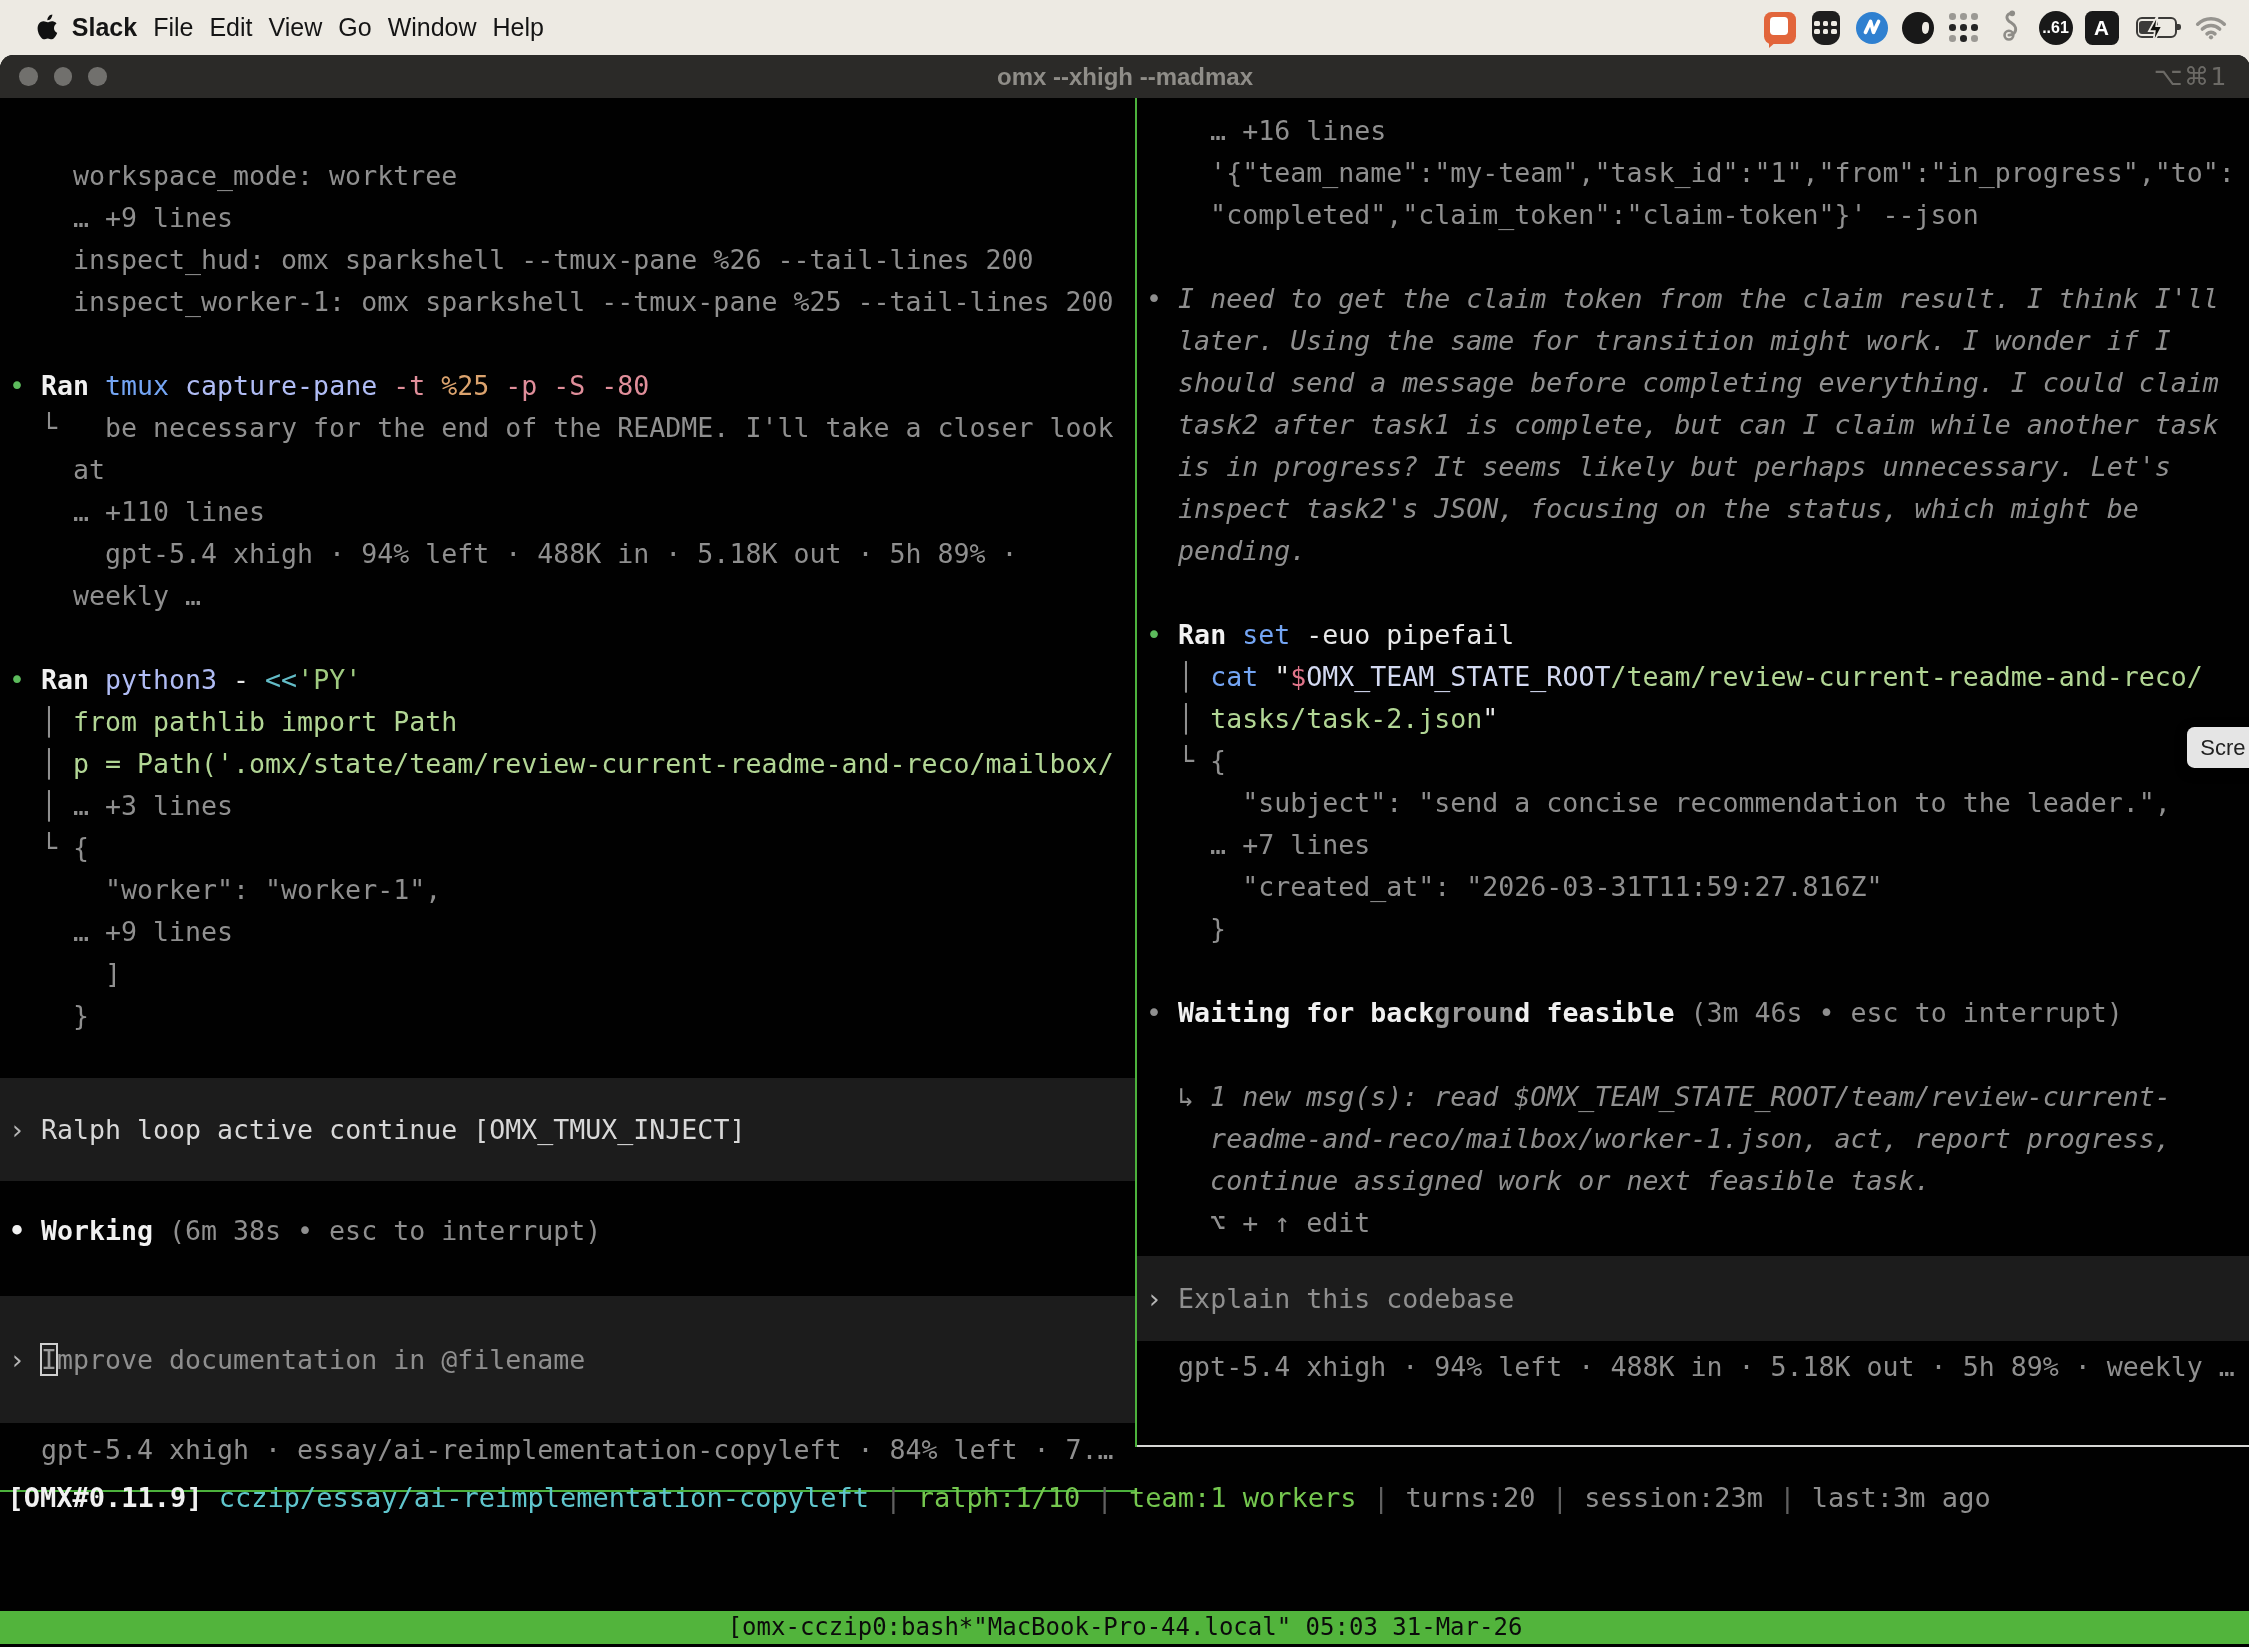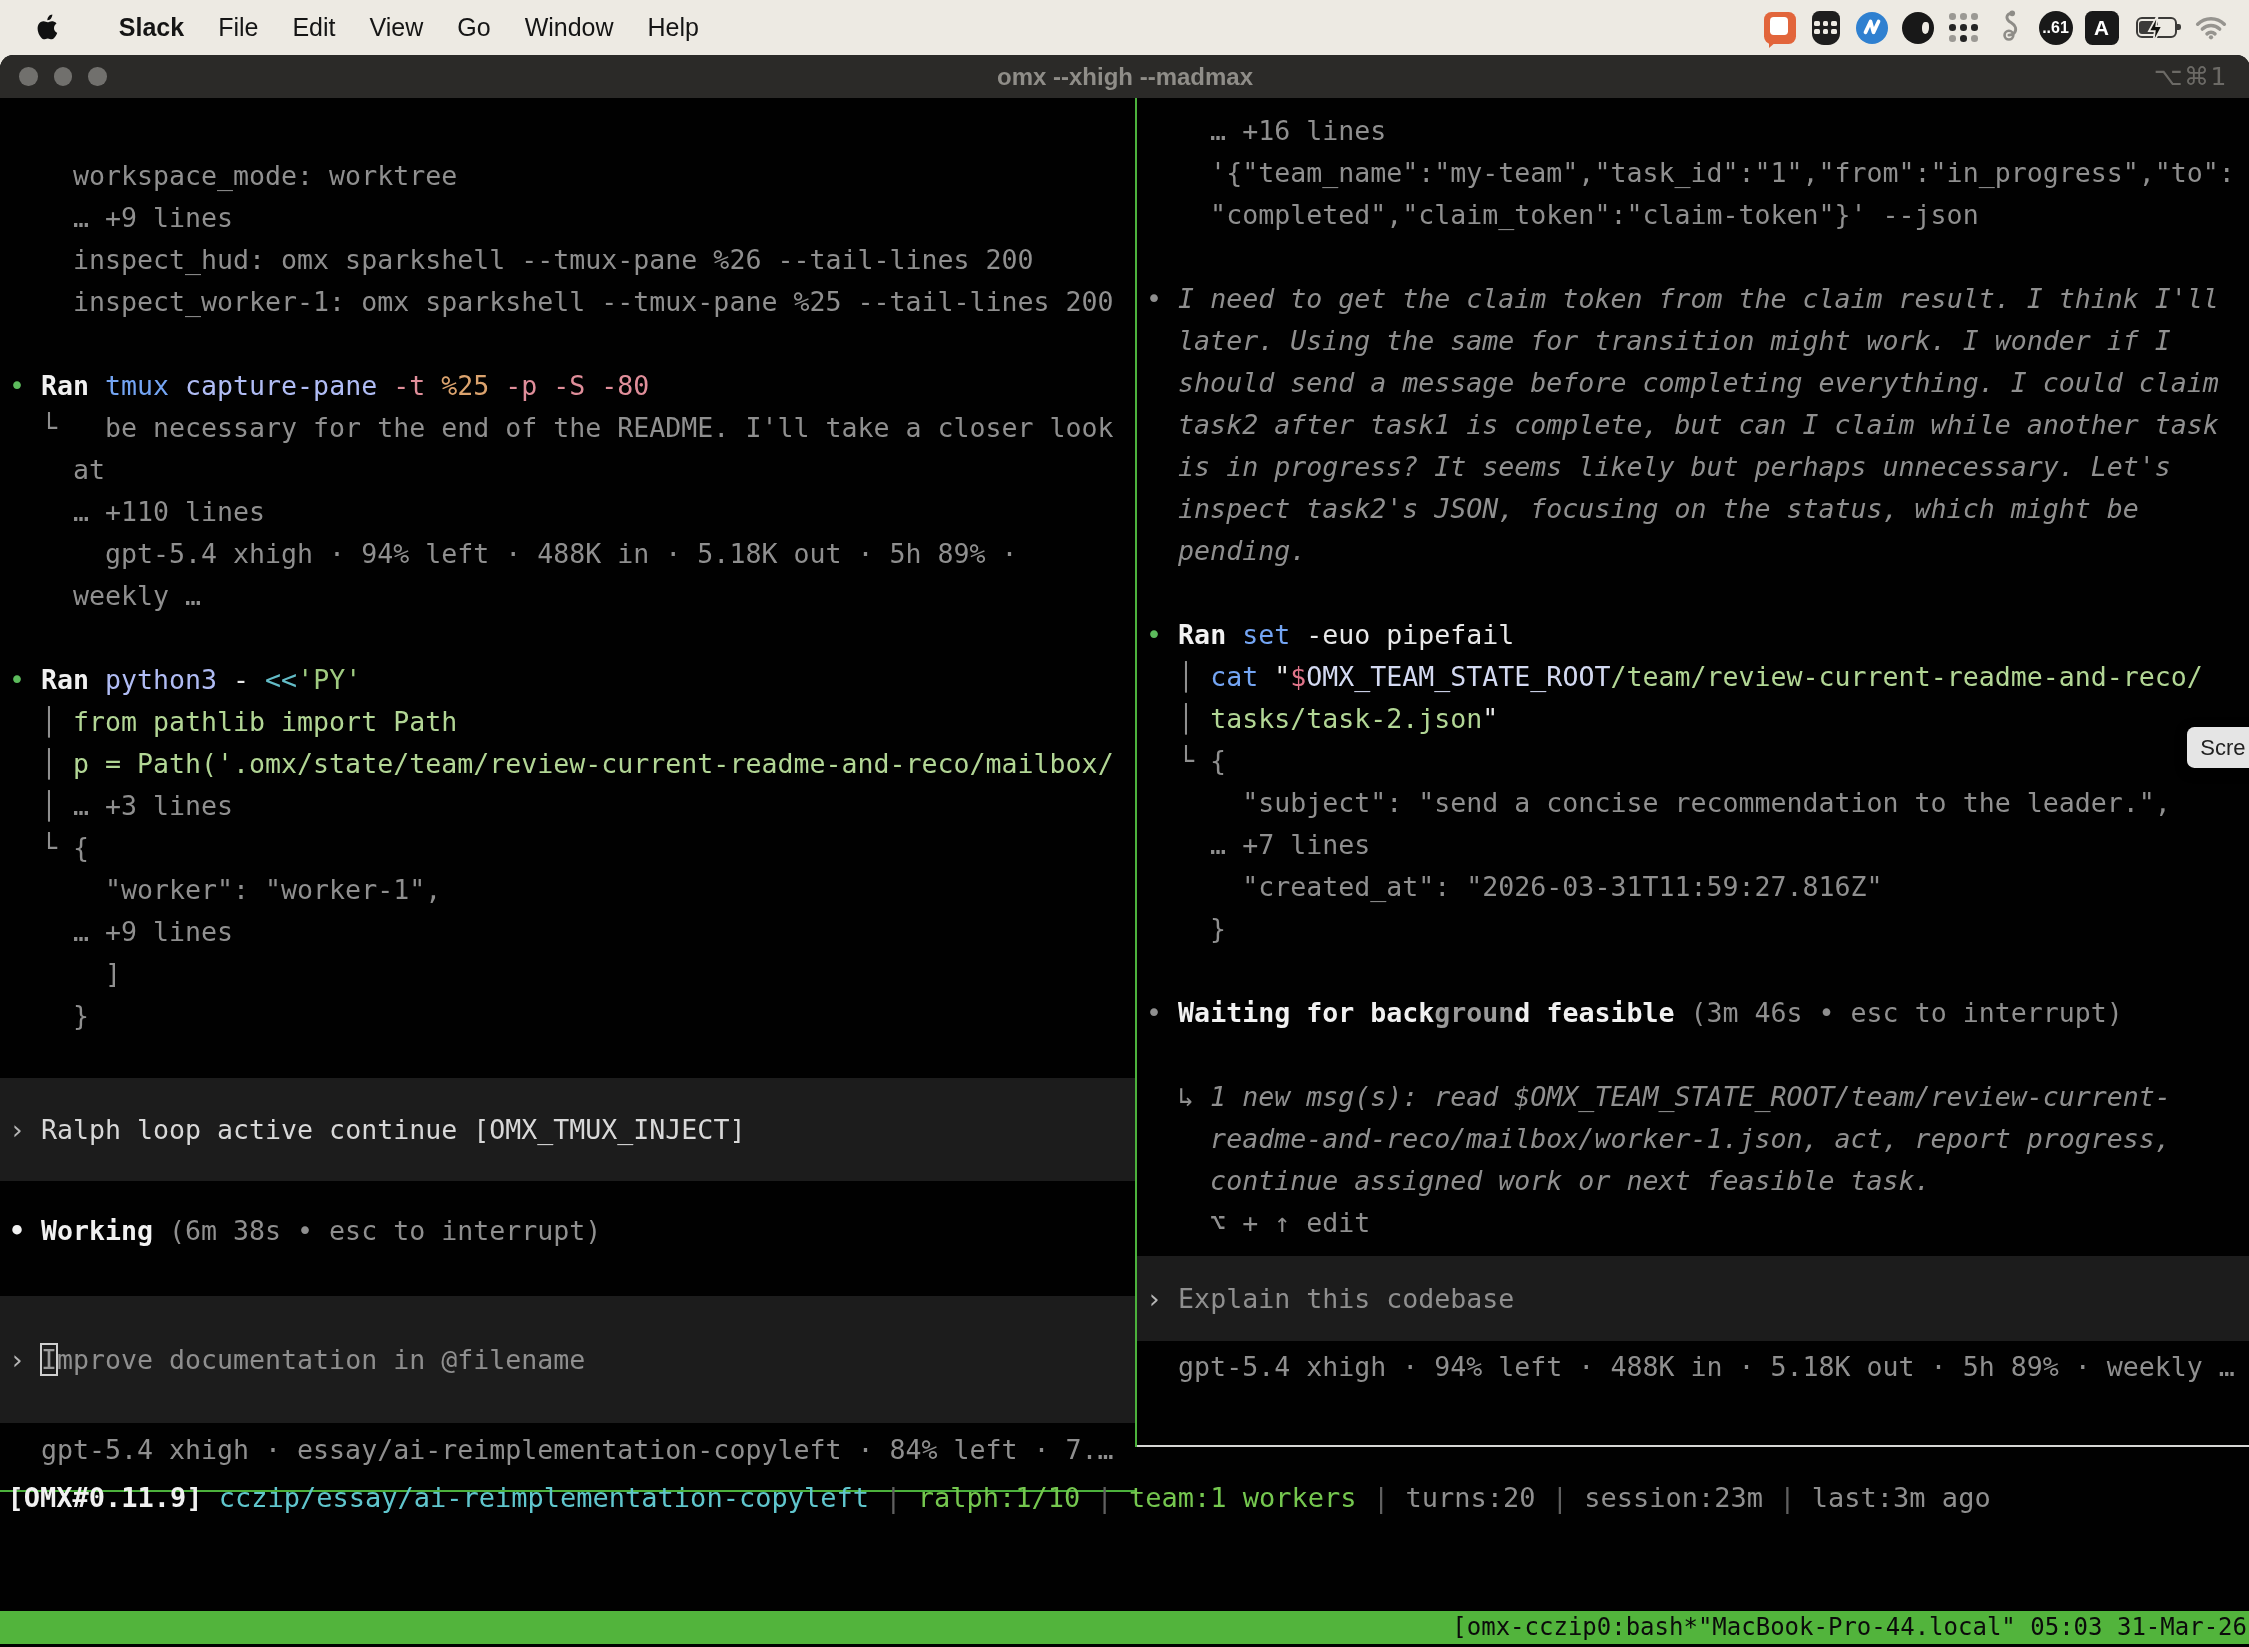--- a/index.html
+++ b/index.html
@@ -8,21 +8,21 @@
     position:relative; width:2250px; height:1648px; overflow:hidden;
     font-family:"DejaVu Sans Mono", monospace; background:#010101;
   }
   
   .menubar {
     height:55px; background:#edeae3; display:flex; align-items:center;
     padding:0 22px 0 32px; font-family:"Liberation Sans", sans-serif;
     font-size:25px; color:#151515;
   }
   .menubar .apple { width:29.5px; display:flex; align-items:center; justify-content:center; margin-right:10.3px; }
-  .menu-items { display:flex; align-items:center; gap:34px;margin-left:47px; }
+  .menu-items { display:flex; align-items:center; gap:16px; }
   .menu-item { white-space:nowrap; }
   .menu-item.app { font-weight:bold; }
   .menubar-spacer { flex:1; }
   .status-icons { display:flex; align-items:center; gap:11px;justify-content:space-between; }
   .sicon { width:35px; height:35px; display:flex; align-items:center; justify-content:center; position:relative; }
   .icon-rec { width:32px; height:32px; background:#e2653b; border-radius:7.4px; position:relative; }
   .icon-rec::after { content:""; position:absolute; left:6.6px; top:5.9px; width:17.7px; height:17.7px; background:#fff; border-radius:3.7px; }
   .icon-rec::before { content:""; position:absolute; left:5.9px; bottom:-4.4px; border-left:8.9px solid #e2653b; border-bottom:7.4px solid transparent; }
   .icon-shield { width:28px; height:34px; background:#1e1e1e; border-radius:7.4px 7.4px 11.8px 11.8px; display:grid; grid-template-columns:repeat(3,5.9px); grid-auto-rows:5.9px; gap:2.2px; align-content:center; justify-content:center; }
   .icon-shield i { background:#edeae3; border-radius:1.5px; }
@@ -76,21 +76,21 @@
   .c-pr { color:#b5b5b5; }
   .c-cur { color:#9a9a9a; outline:2.2px solid #cfcfcf; outline-offset:-1.5px; }
   .c-cy { color:#60c6cd; }
   .c-gr { color:#75c74f; }
   .c-sep{ color:#606060; }
   
   .omx-line { margin-top:29.5px; }
   .omx-line .tline { padding-left:7.4px; font-size:27px; }
   .tmuxbar {
     position:absolute; left:0; right:0; bottom:4.4px; height:33px; background:#52b43c;
-    display:flex; align-items:center; justify-content:flex-end;
+    display:flex; align-items:center; justify-content:center;
     font-size:24px; color:#0b0b0b; padding:0 3px 0 3px; white-space:pre;
   }
   
   .tooltip {
     position:absolute; top:727px; right:0; height:41px; background:#e5e5e5; color:#222;
     border-radius:7.4px 0 0 7.4px; display:flex; align-items:center; padding:0 4.4px 0 13.3px;
     font-family:"Liberation Sans", sans-serif; font-size:22px; box-shadow:0 3px 10.3px rgba(0,0,0,.5);
     z-index:50;
   }
 </style>

